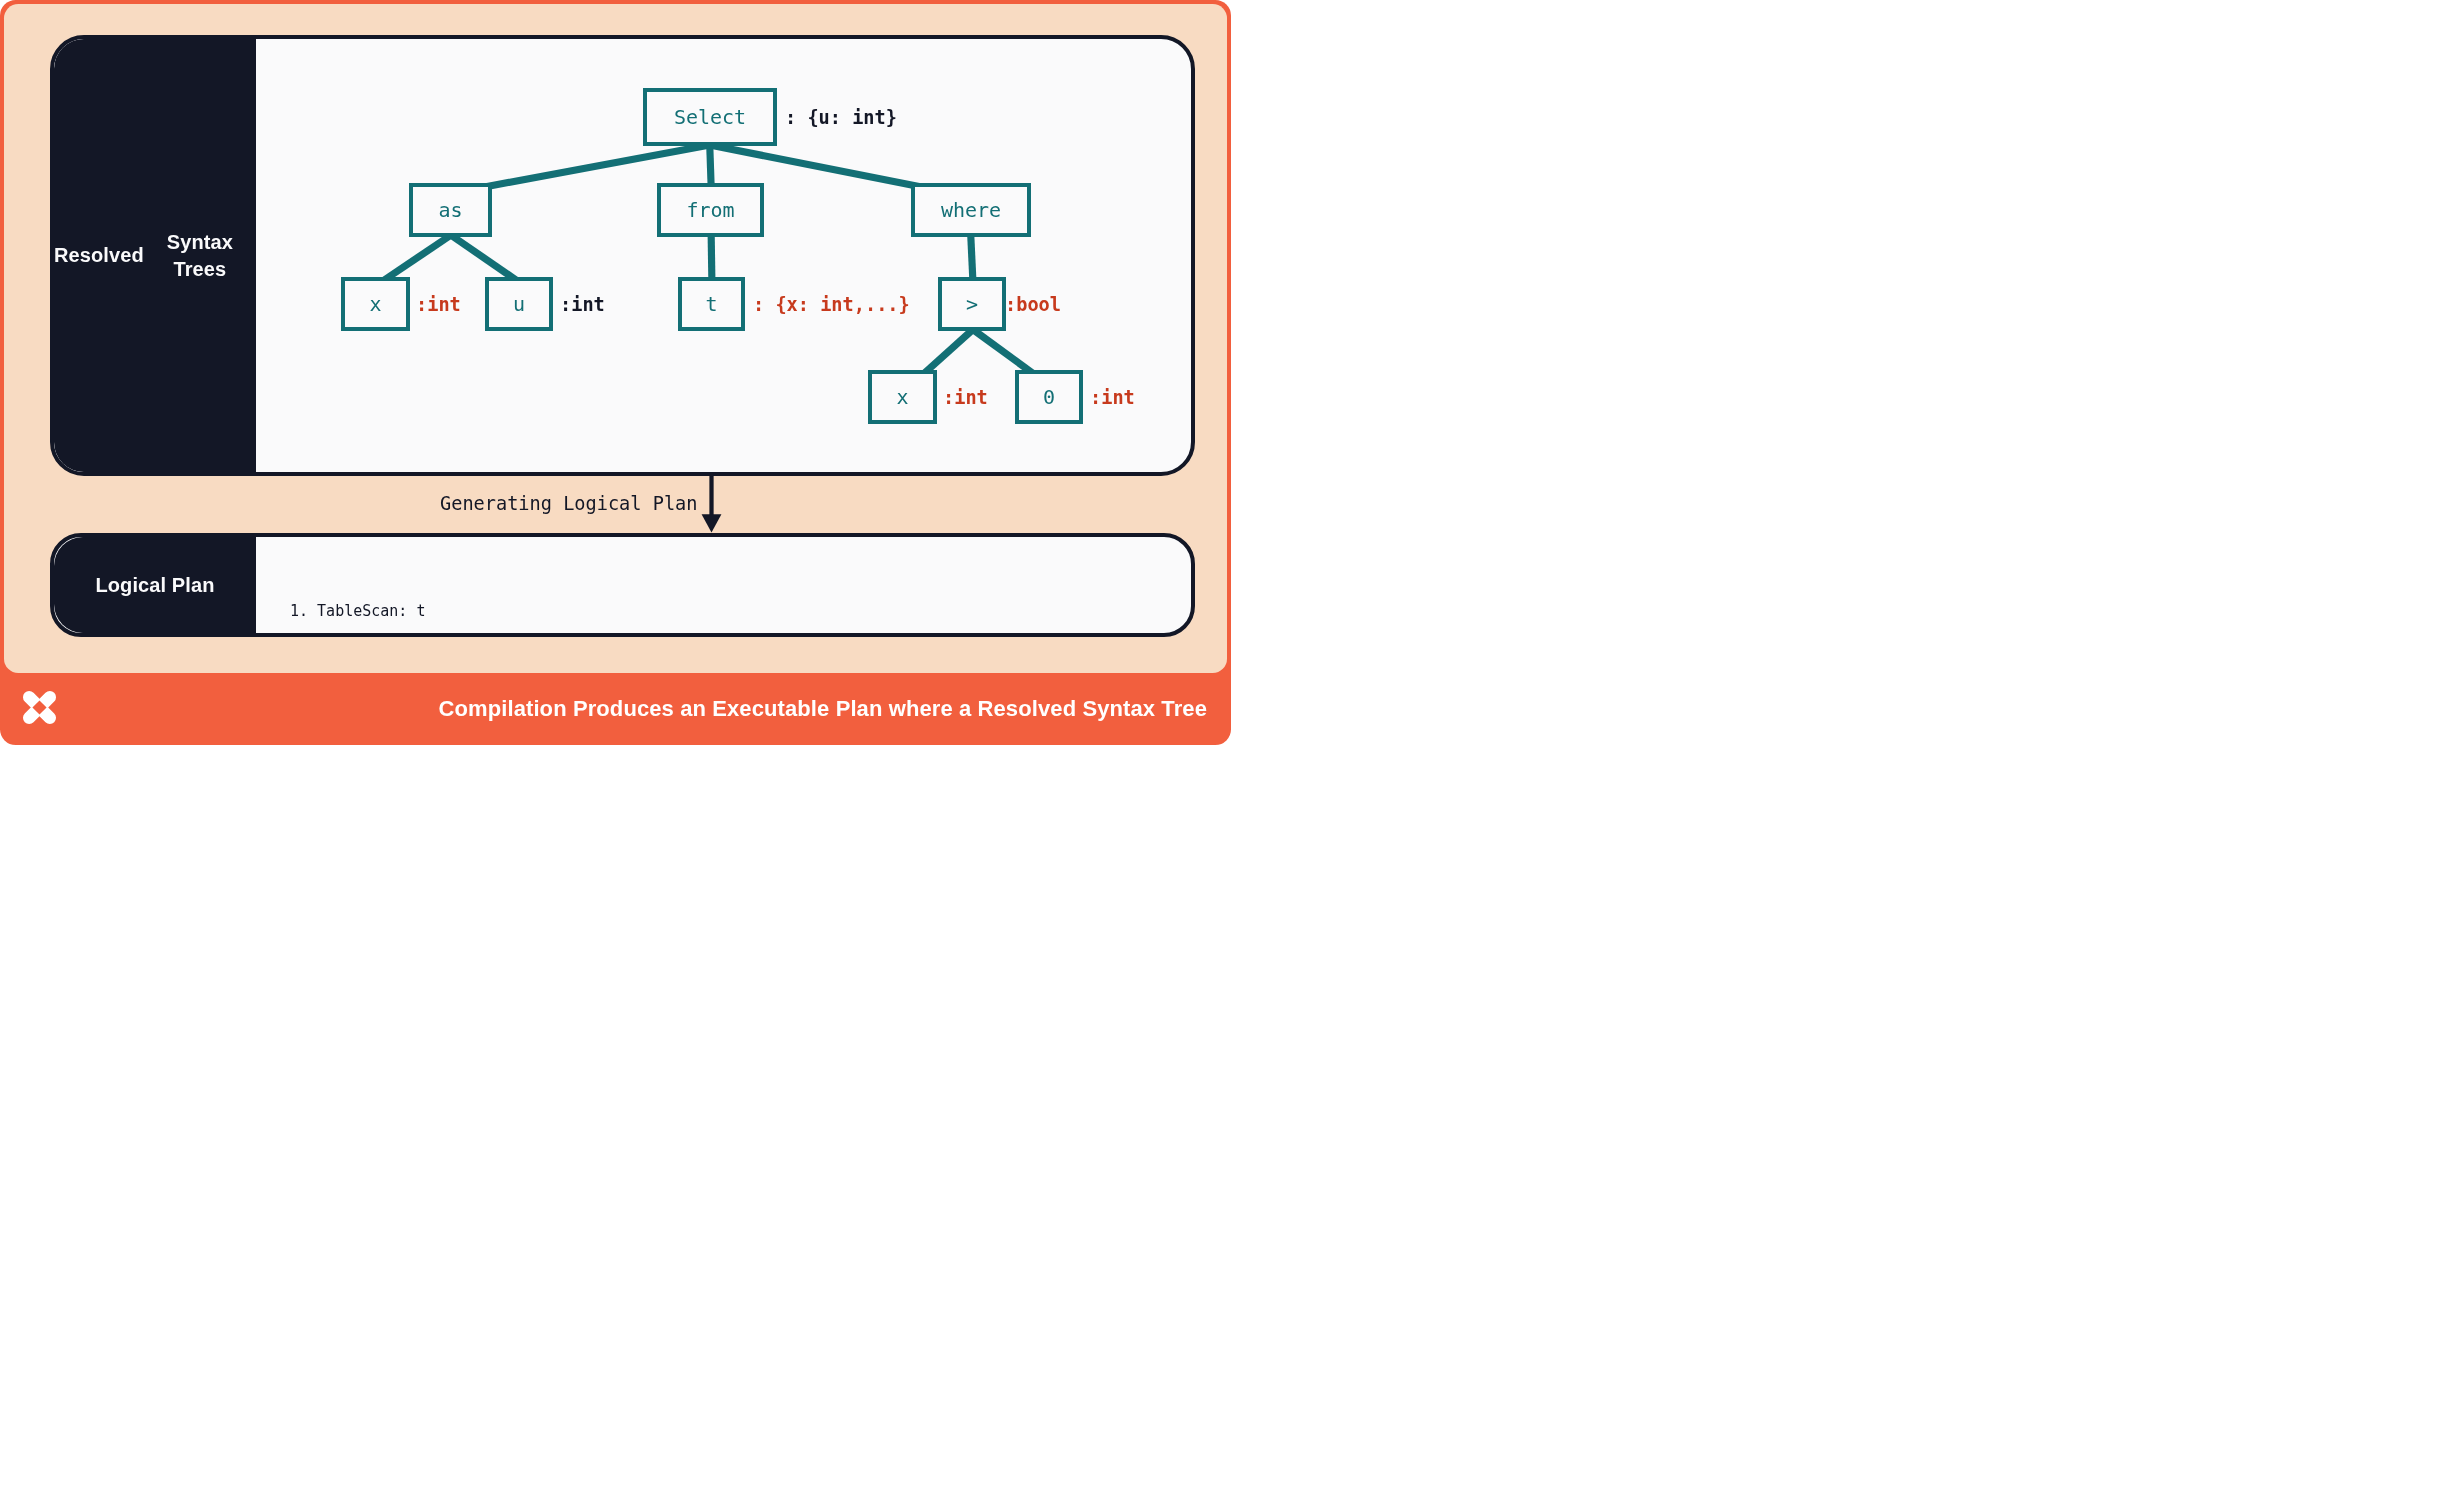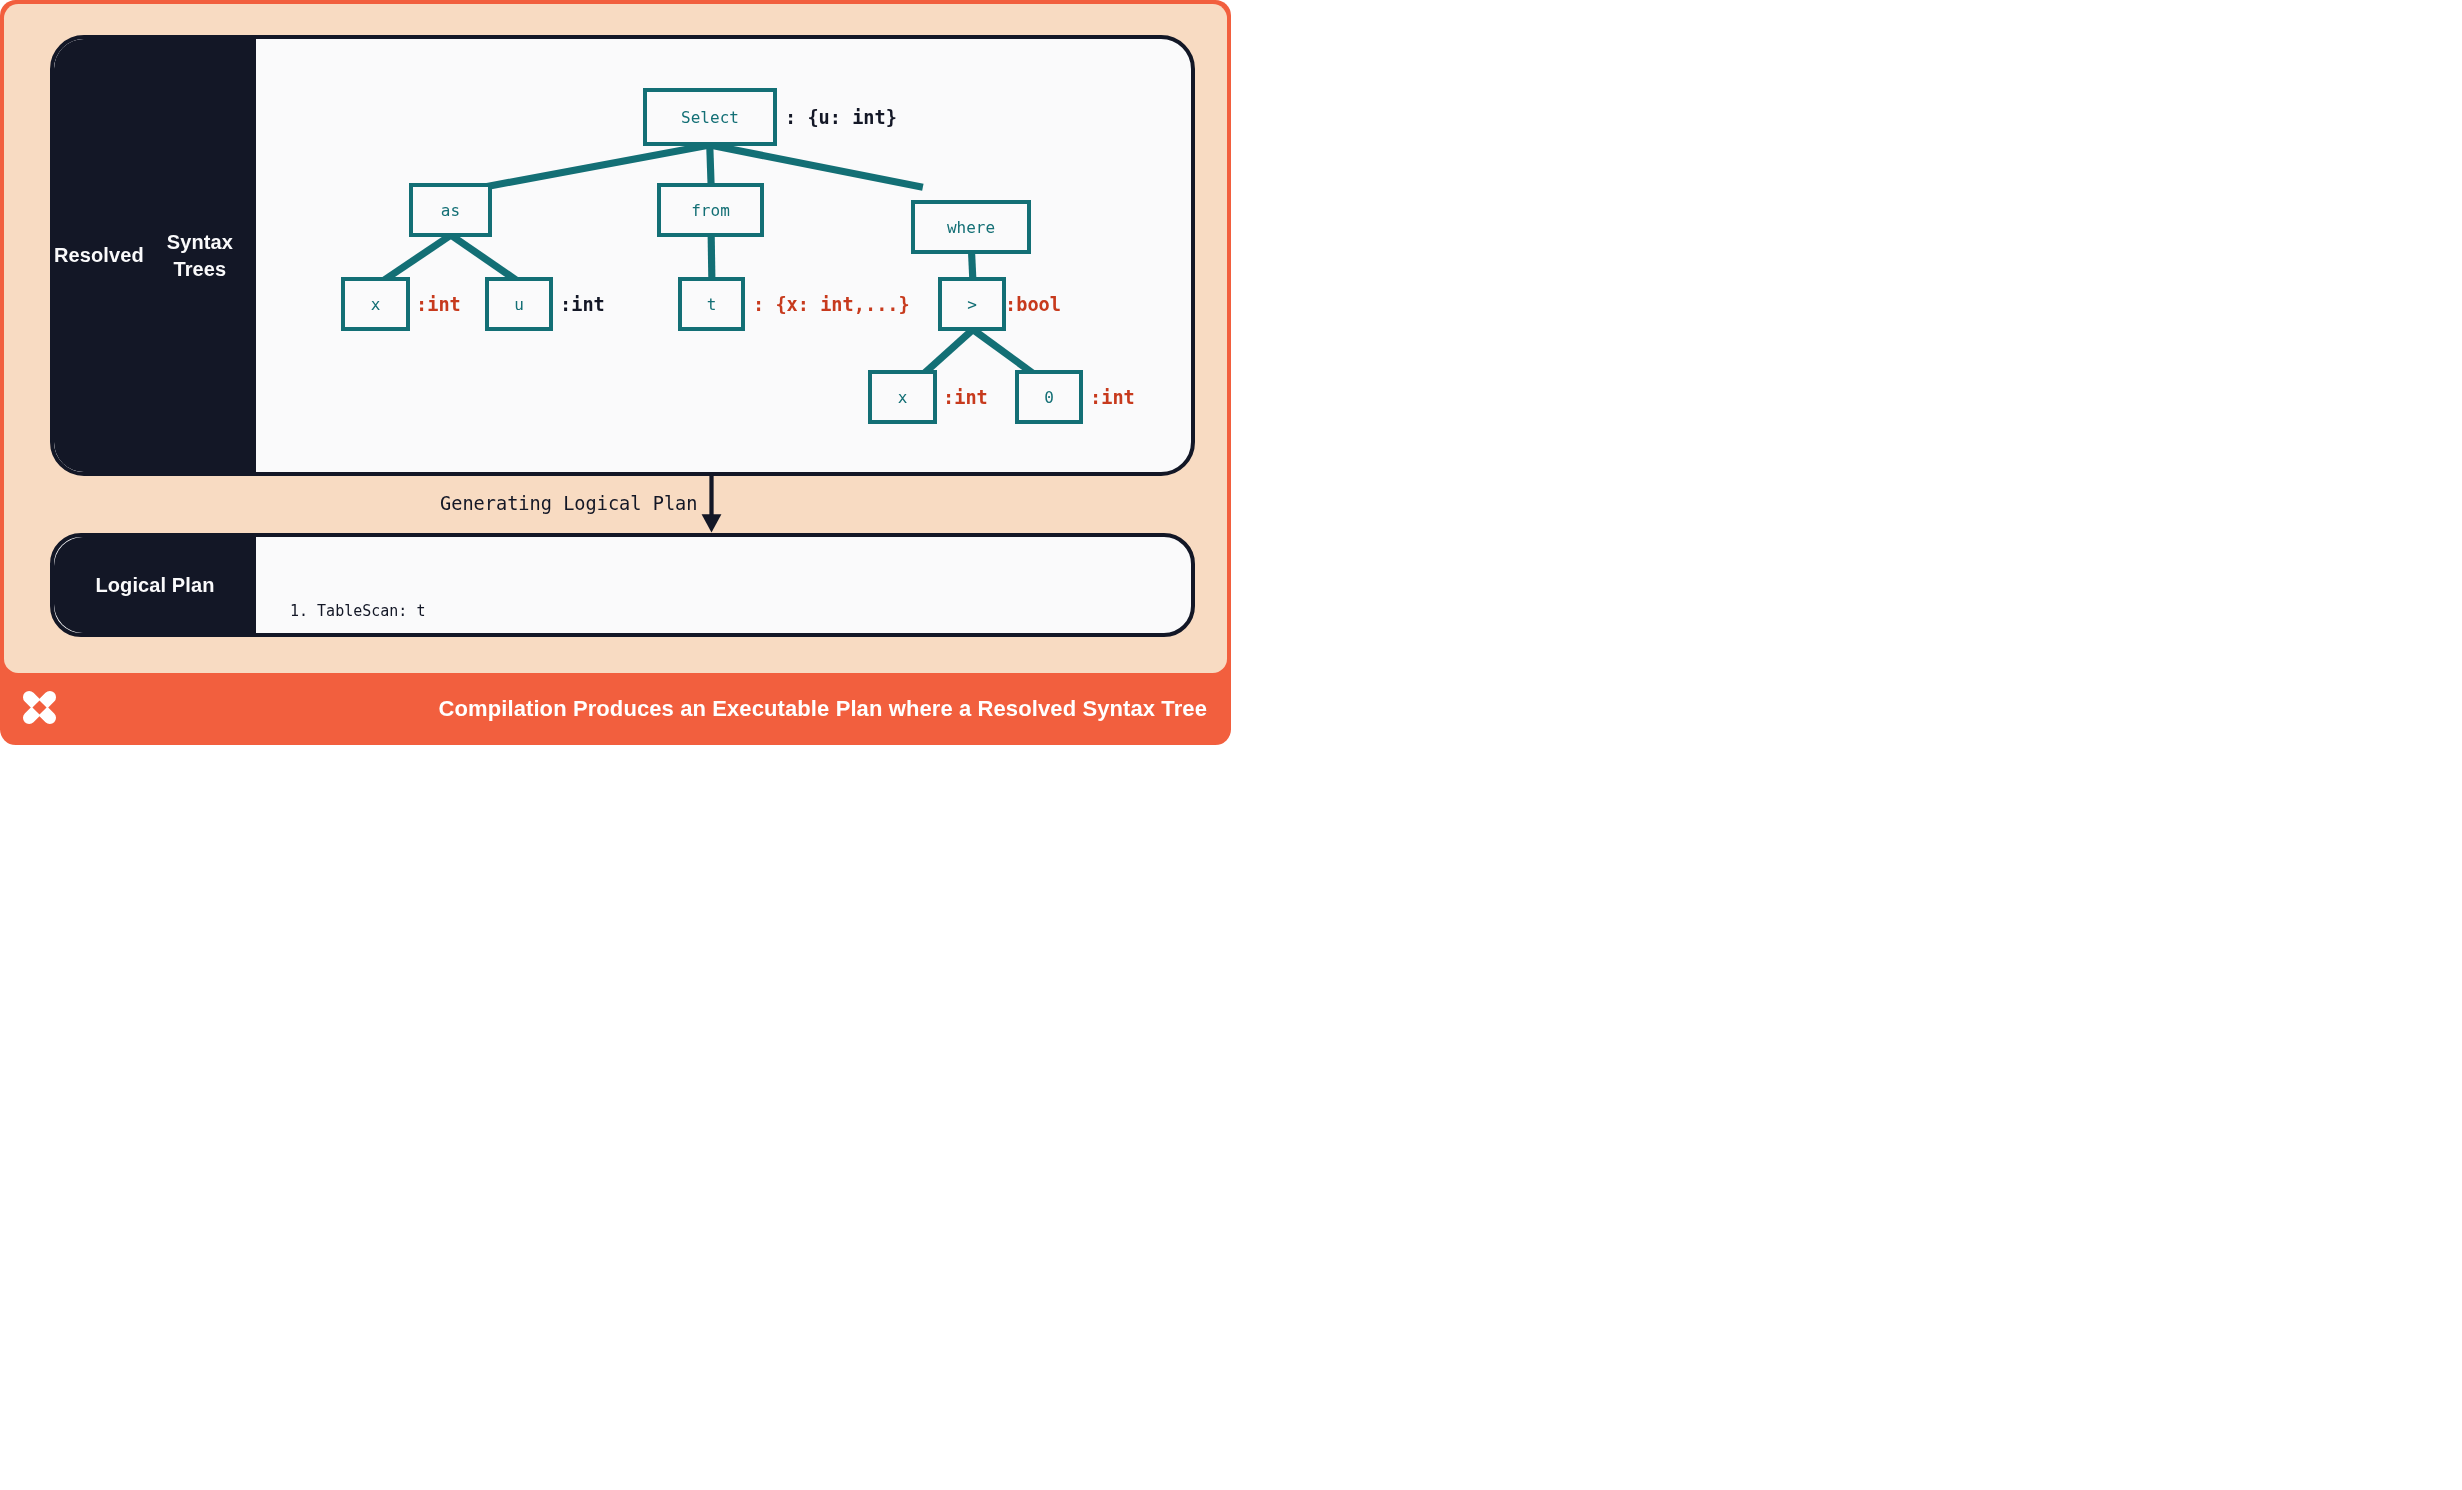--- a/index.html
+++ b/index.html
@@ -46,36 +46,36 @@
   }
   
   .tree { position: absolute; left: 0; top: 0; width: 1137px; height: 433px; }
   .edges { position: absolute; left: 0; top: 0; }
   .node {
     position: absolute;
     background: #FAFAFB;
     border: 4.3px solid #136F75;
     display: flex; align-items: center; justify-content: center;
     font-family: "DejaVu Sans Mono", monospace;
-    font-size: 16px; color: #136F75;
+    font-size: 20px; color: #136F75;
   }
   .anno {
     position: absolute;
     display: flex; align-items: center;
     font-family: "DejaVu Sans Mono", monospace;
     font-size: 18.6px; font-weight: 700;
     white-space: pre;
   }
   .anno.navy { color: #131726; }
   .anno.red  { color: #C73A1D; }
   
   .n-select { left: 589px;  top: 49px;  width: 134px; height: 58px; }
   .n-as     { left: 355px;  top: 144px; width: 83px; height: 54px; }
   .n-from   { left: 603px;  top: 144px; width: 107px; height: 54px; }
-  .n-where  { left: 857px; top: 144px; width: 120px; height: 54px; margin-top: 17px; }
+  .n-where  { left: 857px; top: 144px; width: 120px; height: 54px; }
   .n-x1     { left: 287px;  top: 238px; width: 69px;  height: 54px; }
   .n-u      { left: 431px;  top: 238px; width: 68px;  height: 54px; }
   .n-t      { left: 624px;  top: 238px; width: 67px;  height: 54px; }
   .n-gt     { left: 884px; top: 238px; width: 68px;  height: 54px; }
   .n-x2     { left: 814px; top: 331px; width: 69px;  height: 54px; }
   .n-zero   { left: 961px; top: 331px; width: 68px;  height: 54px; }
   .a-select { left: 731px; top: 49px;  height: 58px; }
   .a-x1     { left: 362px;  top: 238px; height: 54px; }
   .a-u      { left: 506px;  top: 238px; height: 54px; }
   .a-t      { left: 699px;  top: 238px; height: 54px; }

